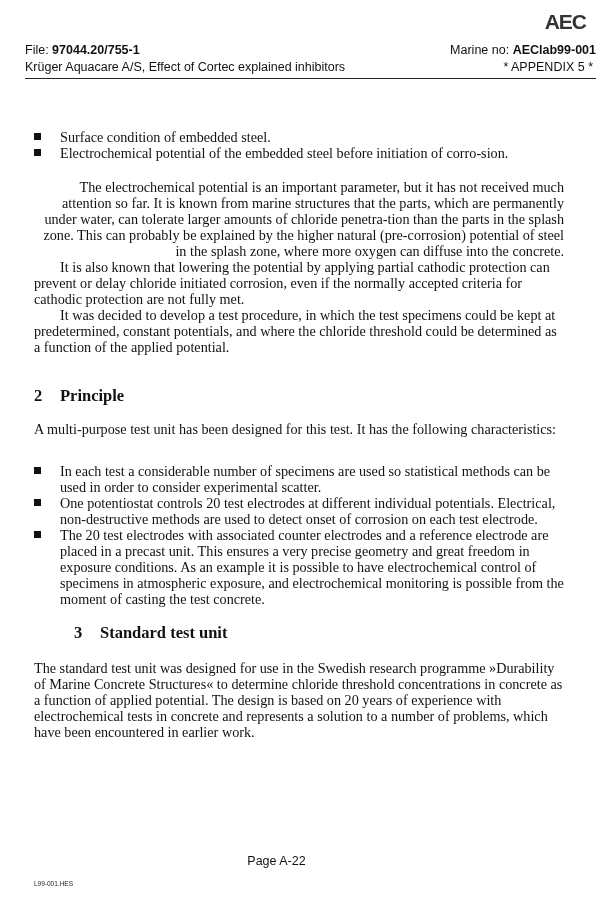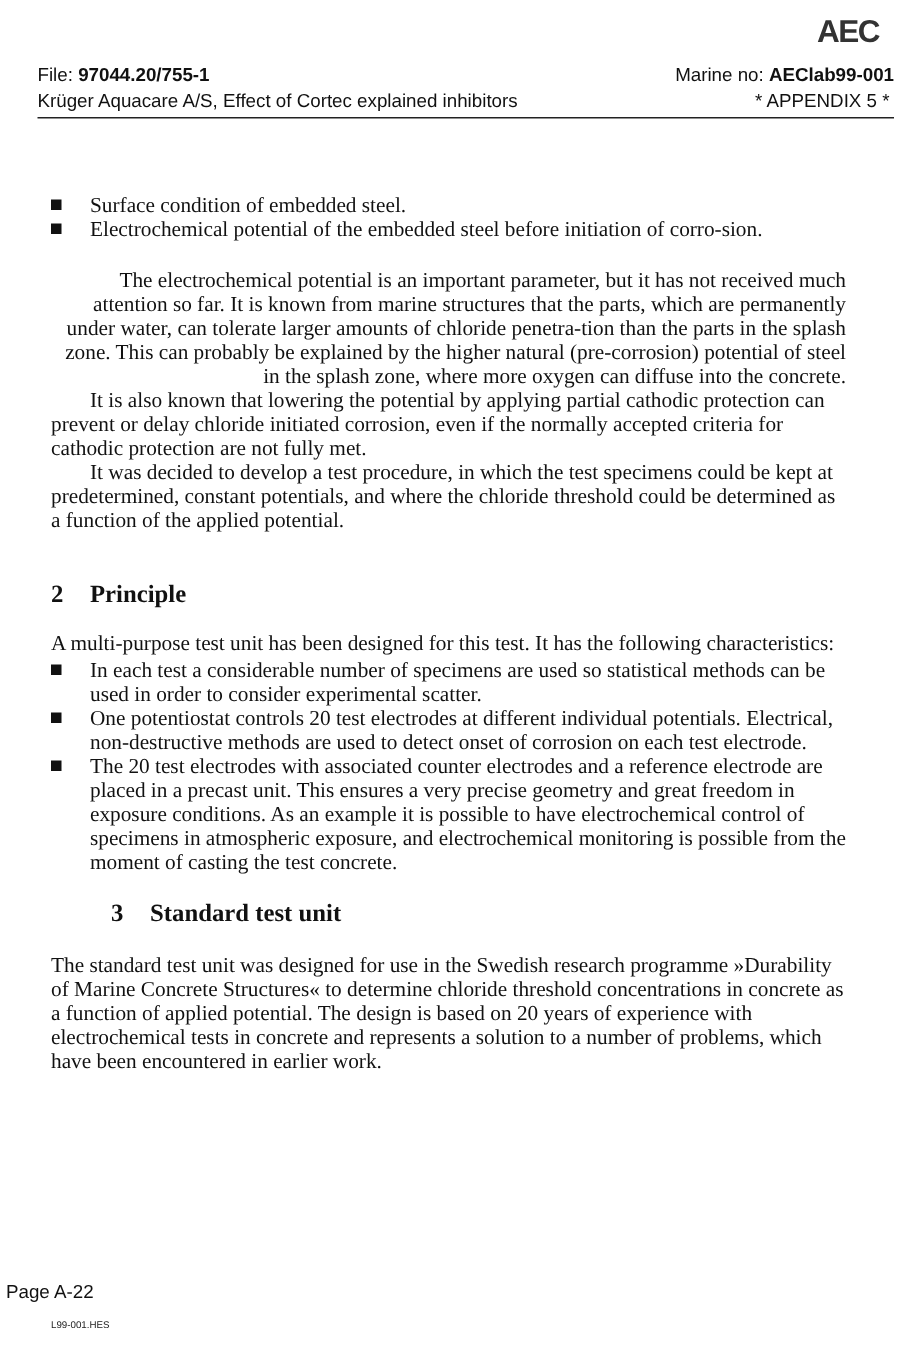--- a/index.html
+++ b/index.html
@@ -74,23 +74,23 @@
     font-family: "Liberation Serif", serif;
     font-size: 16.5px;
     font-weight: bold;
     margin: 0;
     line-height: 20px;
   }
   h2 .num { display: inline-block; width: 26px; }
   .footer-page {
     position: absolute;
     top: 854px;
-    left: 4px;
+    left: 17px;
     width: 519px;
-    text-align: left;
+    text-align: center;
     font-family: "Liberation Sans", sans-serif;
     font-size: 12.5px;
   }
   .footer-code {
     position: absolute;
     top: 880px;
     left: 34px;
     font-family: "Liberation Sans", sans-serif;
     font-size: 6.5px;
     color: #222;
@@ -125,21 +125,21 @@
   <p class="gap-para" style="margin-top:18px;">The electrochemical potential is an important parameter, but it has not received much attention so far. It is known from marine structures that the parts, which are permanently under water, can tolerate larger amounts of chloride penetra-tion than the parts in the splash zone. This can probably be explained by the higher natural (pre-corrosion) potential of steel in the splash zone, where more oxygen can diffuse into the concrete.</p>
   <p class="ind">It is also known that lowering the potential by applying partial cathodic protection can prevent or delay chloride initiated corrosion, even if the normally accepted criteria for cathodic protection are not fully met.</p>
   <p class="ind">It was decided to develop a test procedure, in which the test specimens could be kept at predetermined, constant potentials, and where the chloride threshold could be determined as a function of the applied potential.</p>
 
   <h2 style="margin-top:31px;">
     <span class="num">2</span><span>Principle</span>
   </h2>
 
   <p style="margin-top:15px;">A multi-purpose test unit has been designed for this test. It has the following characteristics:</p>
 
-  <div class="bul" style="margin-top:2px;">
+  <div class="bul" style="margin-top:26px;">
     <span class="sq"></span>
     <span>In each test a considerable number of specimens are used so statistical methods can be used in order to consider experimental scatter.</span>
   </div>
   <div class="bul">
     <span class="sq"></span>
     <span>One potentiostat controls 20 test electrodes at different individual potentials. Electrical, non-destructive methods are used to detect onset of corrosion on each test electrode.</span>
   </div>
   <div class="bul">
     <span class="sq"></span>
     <span>The 20 test electrodes with associated counter electrodes and a reference electrode are placed in a precast unit. This ensures a very precise geometry and great freedom in exposure conditions. As an example it is possible to have electrochemical control of specimens in atmospheric exposure, and electrochemical monitoring is possible from the moment of casting the test concrete.</span>

